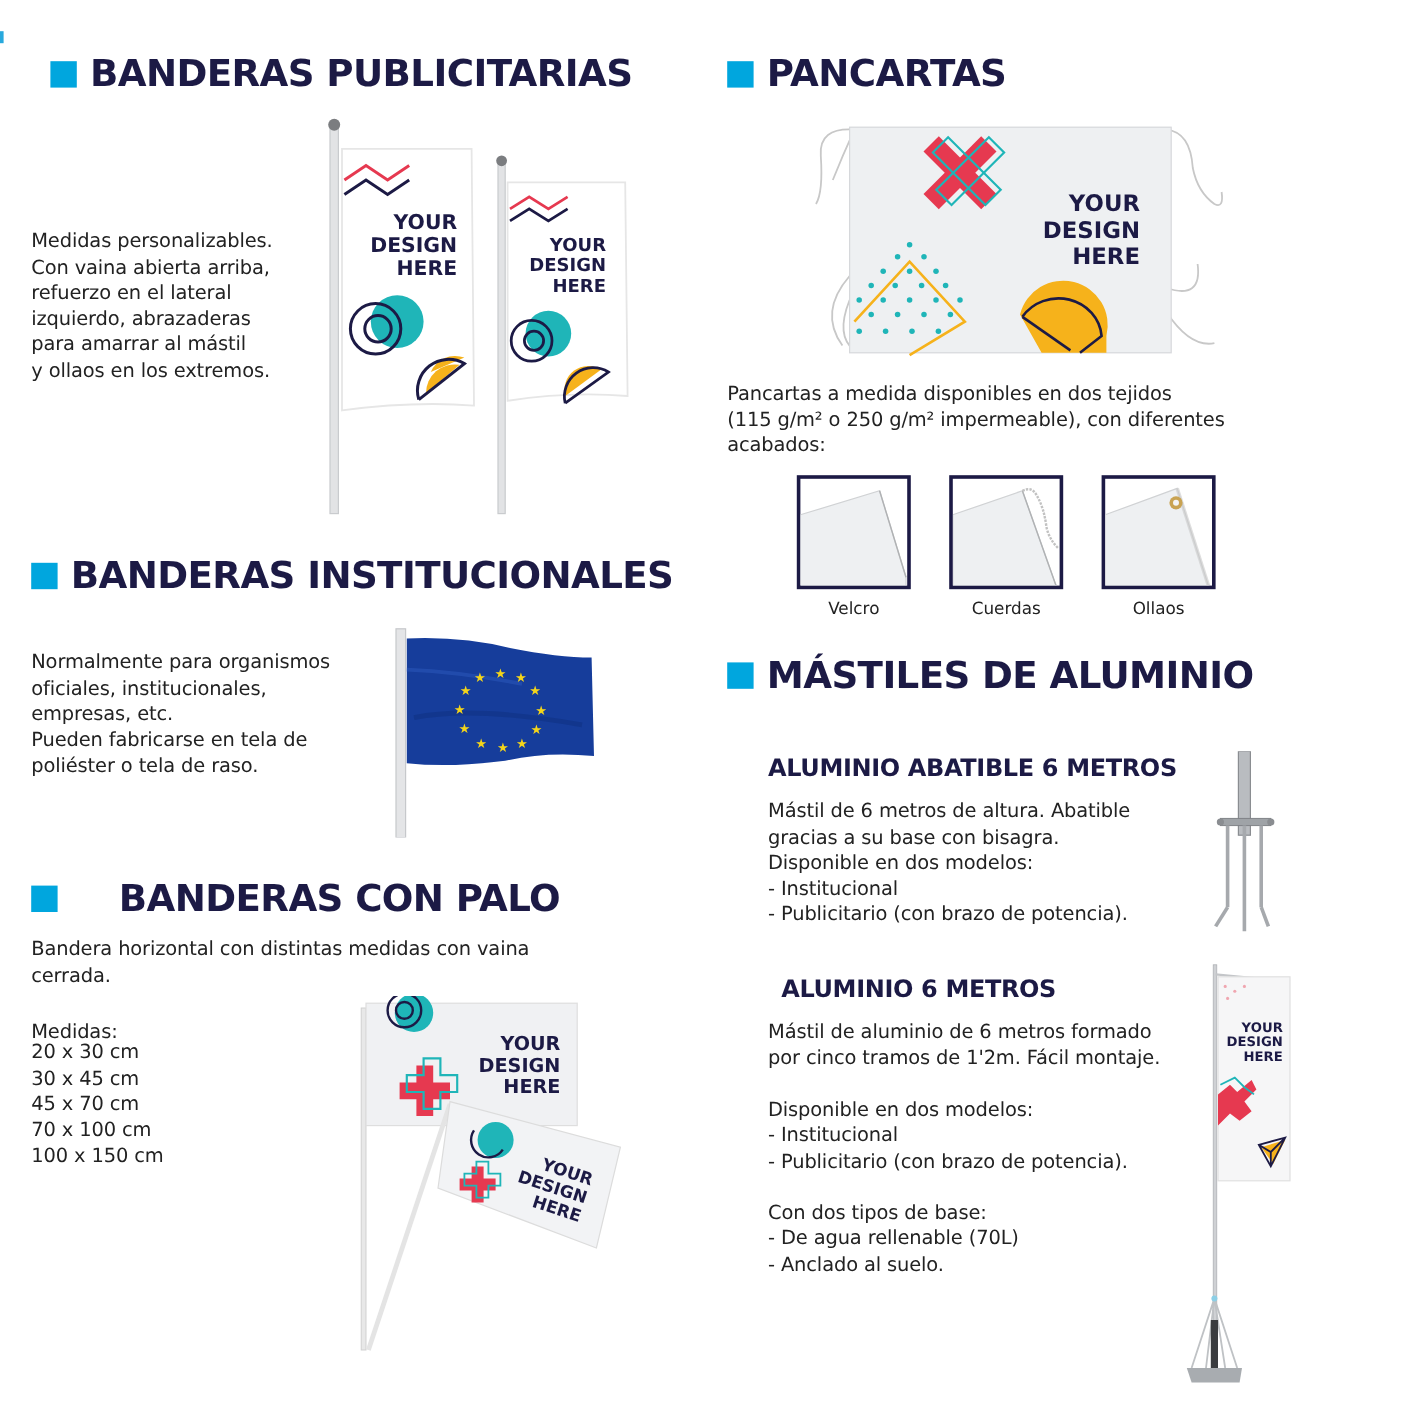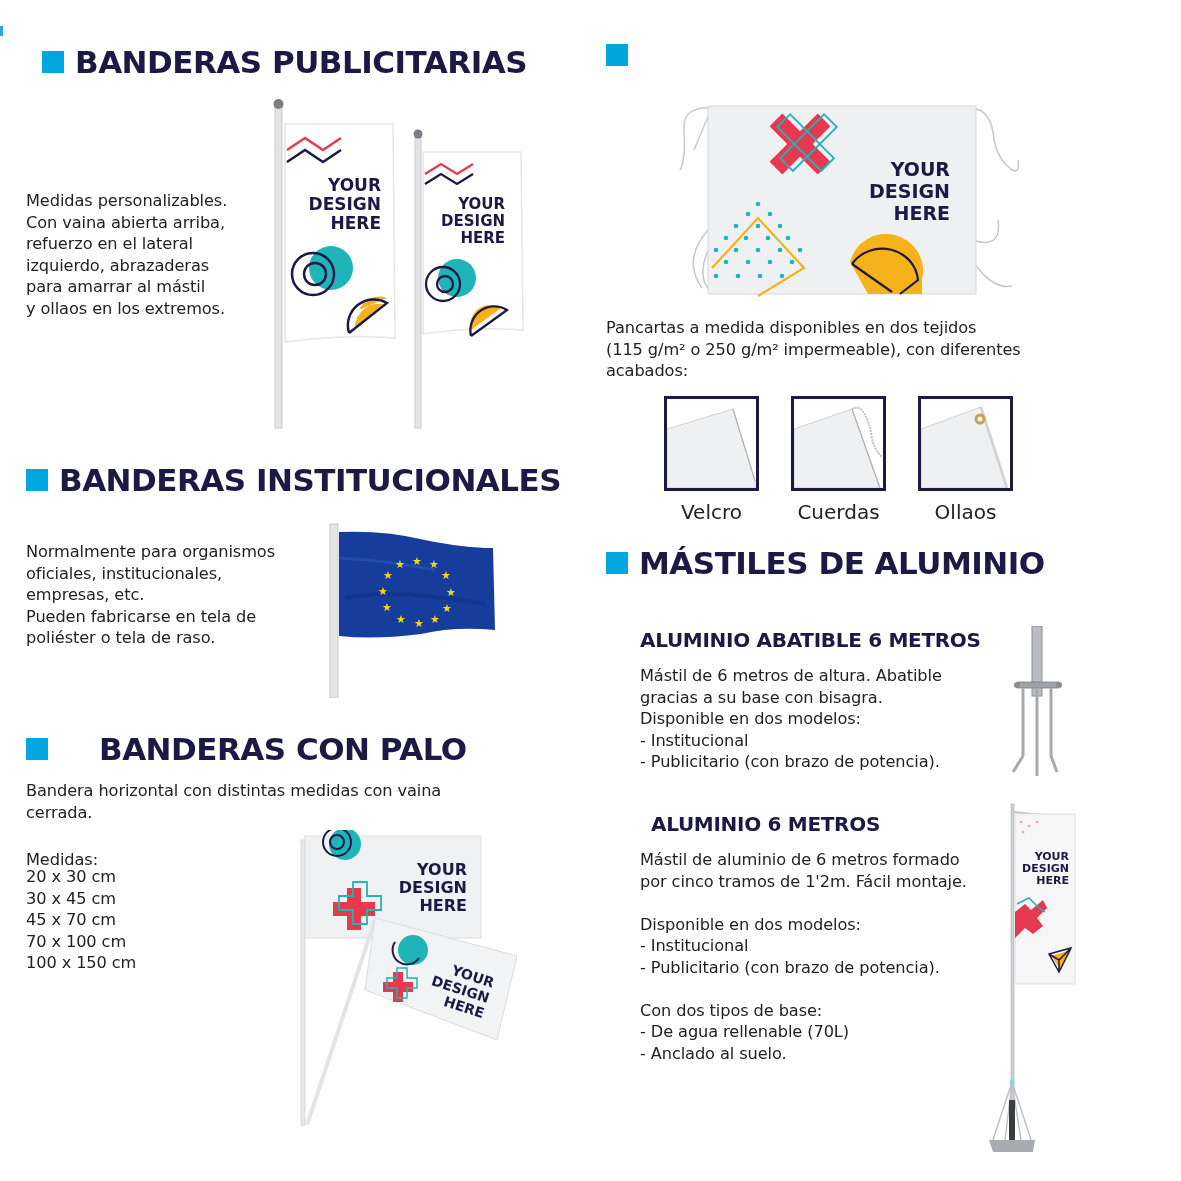--- a/index.html
+++ b/index.html
@@ -22,21 +22,21 @@
   }
 
   .body-text {
     position: absolute; font-size: 16.2px; line-height: 21.5px; color: #222;
     white-space: pre-line; letter-spacing: -0.1px;
   }
 
   .finish-box {
     position: absolute; width: 95px; height: 95px; border: 3px solid #1c1a45; background: #fff; overflow: hidden;
   }
-  .finish-label { position: absolute; width: 95px; text-align: center; font-size: 20px; color: #222; }
+  .finish-label { position: absolute; width: 95px; text-align: center; font-size: 14px; color: #222; }
 </style>
 </head>
 <body>
 
 <div class="edge-mark"></div>
 
 <div class="section-title" style="left:26px; top:44px;padding-left:16px;">
   <span class="sq"></span>
   <span>BANDERAS PUBLICITARIAS</span>
 </div>
@@ -156,20 +156,21 @@
       <text x="195" y="164" text-anchor="end" font-family="DejaVu Sans, sans-serif" font-weight="900" font-size="14" fill="#1c1a45">DESIGN</text>
       <text x="195" y="180" text-anchor="end" font-family="DejaVu Sans, sans-serif" font-weight="900" font-size="14" fill="#1c1a45">HERE</text>
     </g>
     <path d="M88 152 h10 v-10 h10 v10 h10 v10 h-10 v10 h-10 v-10 h-10 z" fill="#e63950"></path>
     <path d="M92 148 h10 v-10 h10 v10 h10 v10 h-10 v10 h-10 v-10 h-10 z" fill="none" stroke="#1fb5b8" stroke-width="1.5"></path>
   </svg>
 </div>
 
 <div class="section-title" style="left:606px; top:44px;">
   <span class="sq"></span>
+  <span>PANCARTAS</span>
 </div>
 
 <div class="abs" style="left:672px; top:100px; width:350px; height:200px;">
   <svg width="350" height="200" viewBox="0 0 350 200">
 
     <path d="M40 8 Q10 6 12 30 Q14 60 8 70 M40 8 Q30 30 22 50" fill="none" stroke="#c8c8c8" stroke-width="1.5"></path>
     <path d="M36 130 Q10 160 30 188 M36 150 Q24 180 40 192" fill="none" stroke="#c8c8c8" stroke-width="1.5"></path>
     <path d="M300 8 Q320 10 322 40 Q326 60 340 70 Q348 74 346 60" fill="none" stroke="#c8c8c8" stroke-width="1.5"></path>
     <path d="M300 140 Q330 150 326 120 M300 160 Q320 190 340 186" fill="none" stroke="#c8c8c8" stroke-width="1.5"></path>
 

